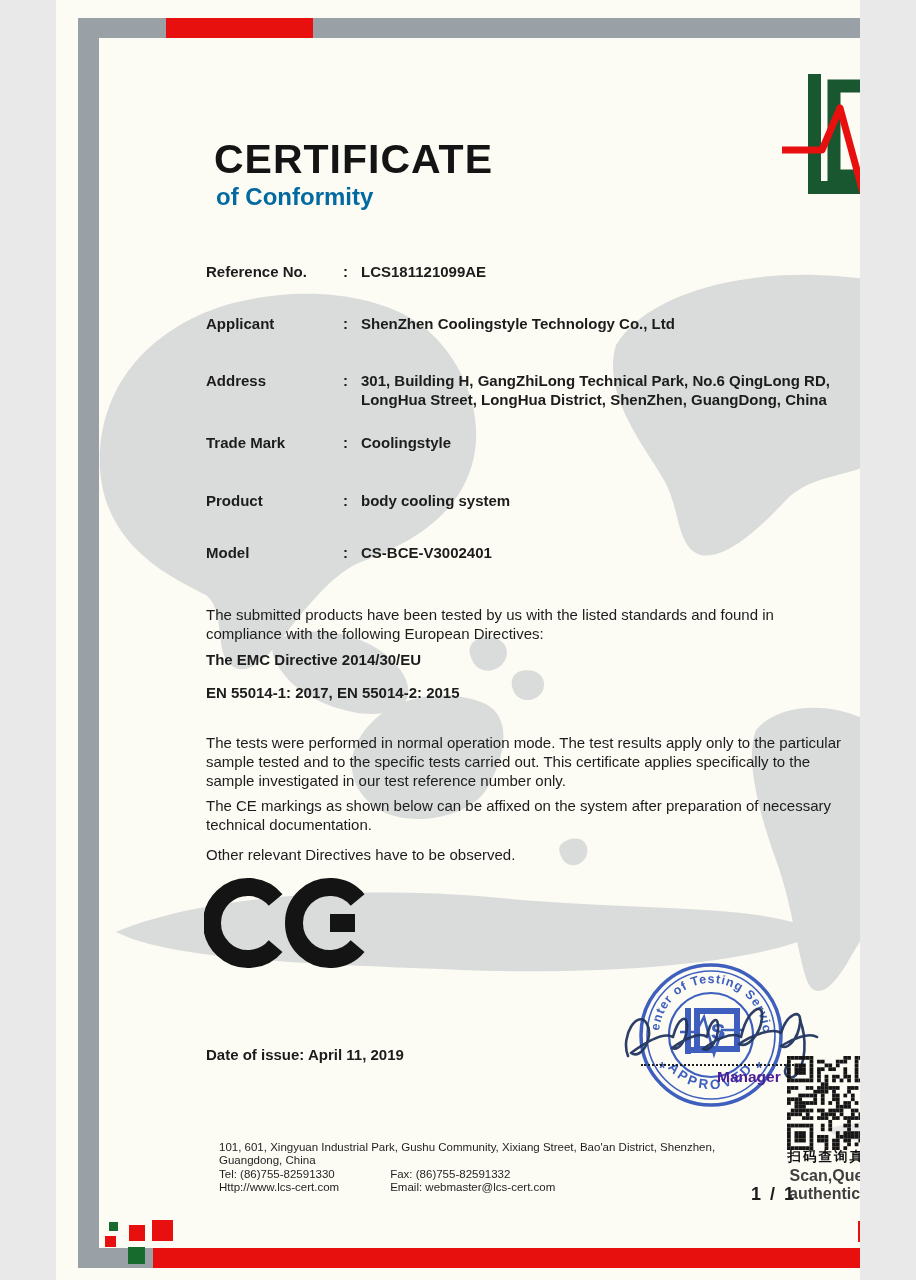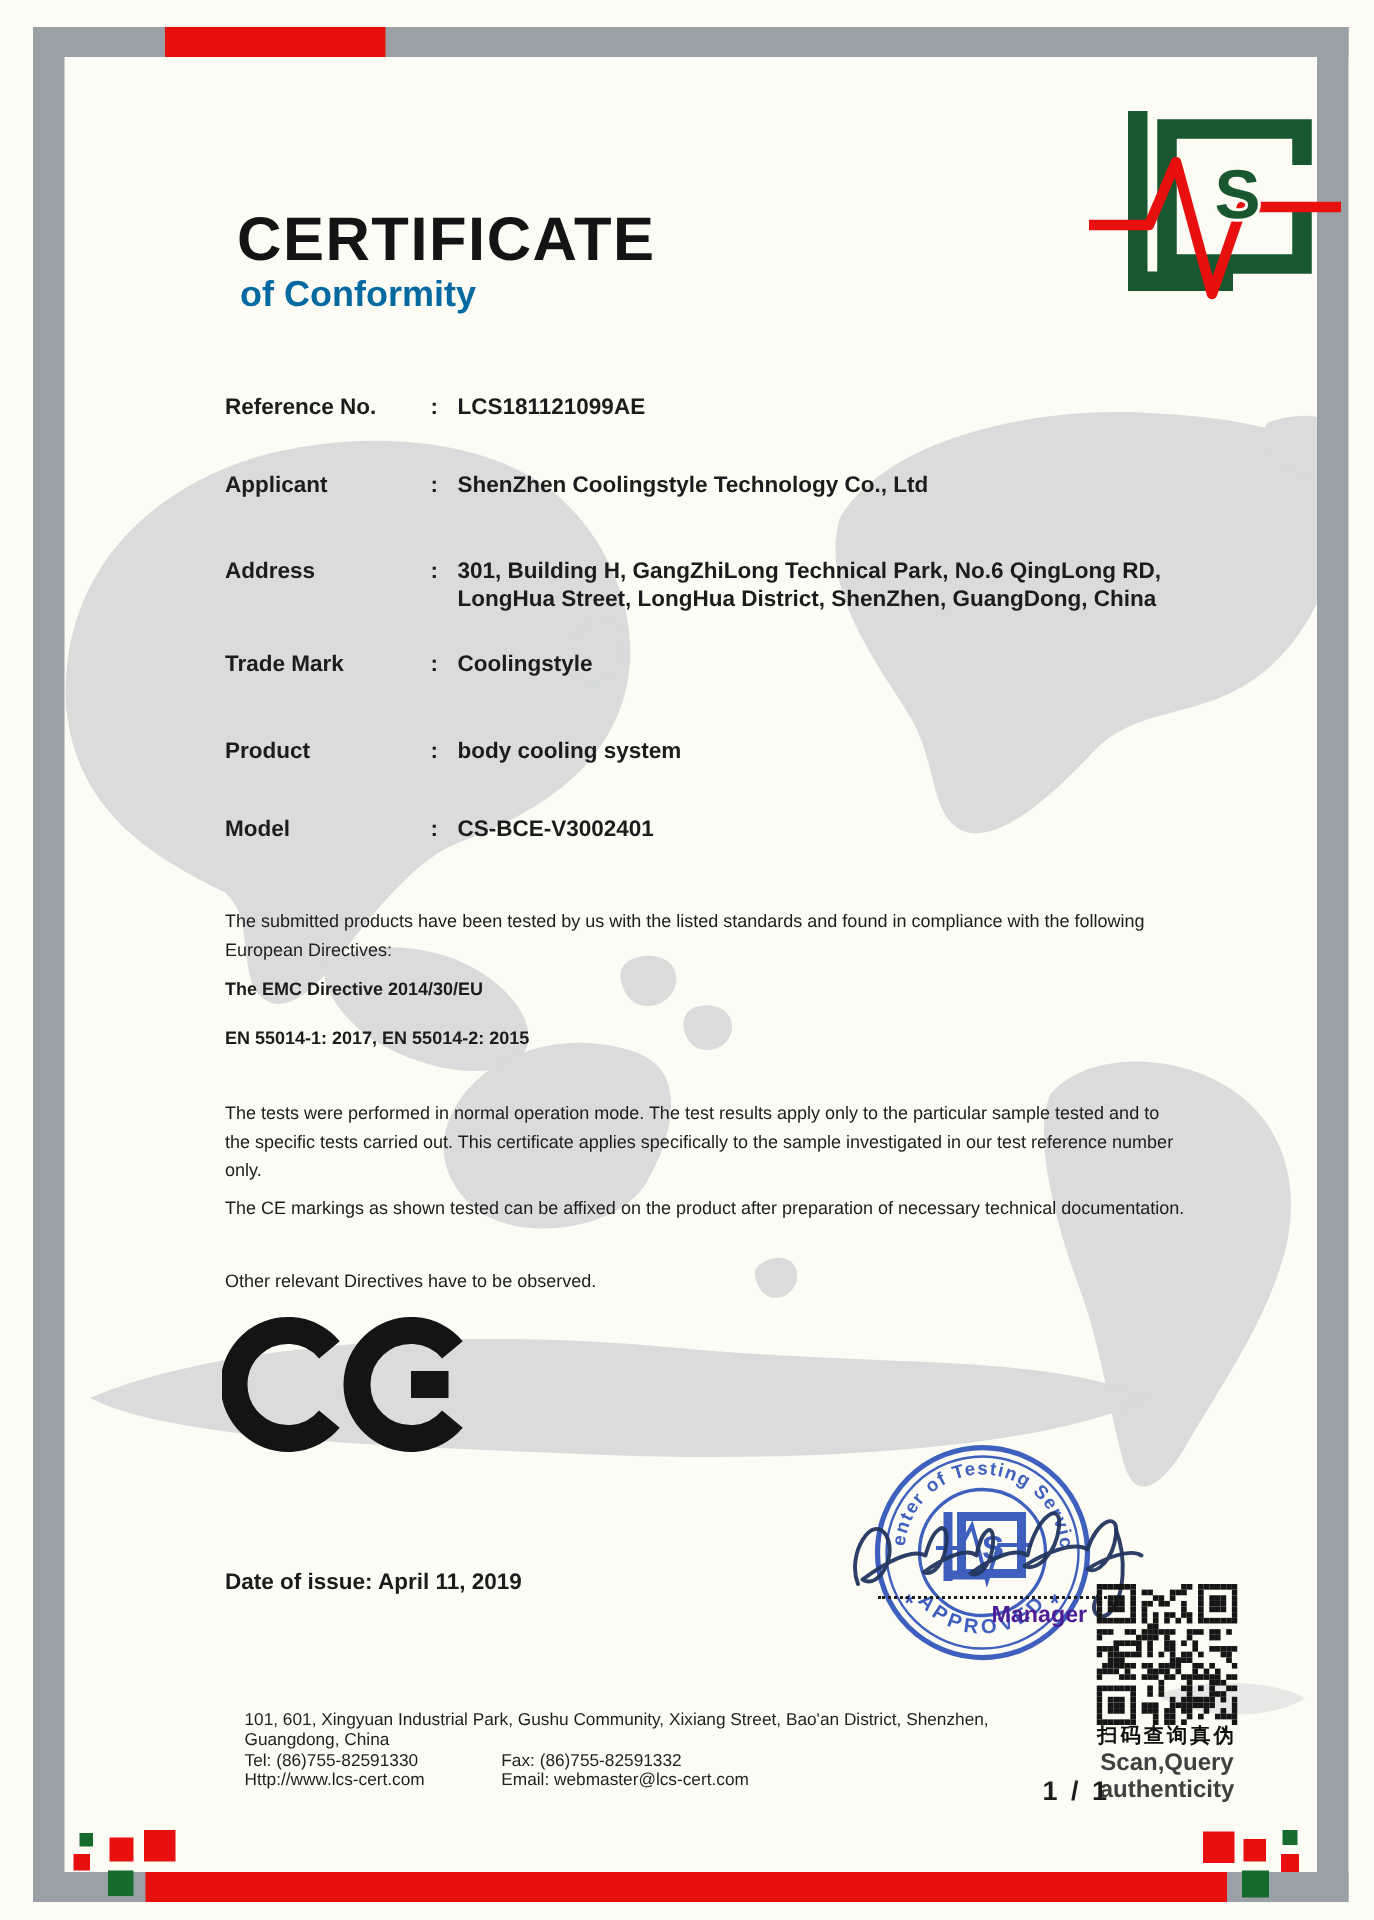--- a/index.html
+++ b/index.html
@@ -1,17 +1,17 @@
 <!DOCTYPE html>
 <html><head>
 <meta charset="utf-8">
 <style>
   html,body{margin:0;padding:0;background:#e9e9e9;}
   .page{
-    position:relative;width:916px;height:1280px;margin:0 auto;
+    position:relative;width:804px;height:1280px;margin:0 auto;
     background:#fcfbf4;overflow:hidden;
     font-family:"Liberation Sans",sans-serif;color:#1c1c1c;
   }
   
   .map-layer{position:absolute;inset:0;z-index:0;pointer-events:none;}
   
   .bar{position:absolute;z-index:2;}
   .frame-gray{background:#9aa1a6;}
   .frame-red{background:#e8100e;}
   .sq{position:absolute;z-index:3;}
@@ -24,21 +24,21 @@
     font-size:24px;font-weight:bold;color:#0369a1;}
   .logo-svg{position:absolute;left:726px;top:72px;z-index:3;}
   
   .fields{position:absolute;left:150px;top:262px;width:660px;z-index:3;}
   .field-row{position:absolute;display:flex;font-size:15px;font-weight:bold;line-height:19px;}
   .field-label{width:137px;flex:none;}
   .field-colon{width:18px;flex:none;}
   .field-value{width:505px;}
   
   .statements{position:absolute;left:150px;top:605px;width:640px;z-index:3;}
-  .stmt{position:absolute;font-size:12px;line-height:19px;width:640px;}
+  .stmt{position:absolute;font-size:15px;line-height:19px;width:640px;}
   .stmt-bold{font-weight:bold;}
   
   .ce-svg{position:absolute;left:148px;top:876px;z-index:3;}
   
   .date-line{position:absolute;left:150px;top:1046px;z-index:3;font-size:15px;font-weight:bold;text-align:center;}
   
   .stamp-svg{position:absolute;left:558px;top:952px;z-index:4;}
   .manager-line{position:absolute;left:585px;top:1050px;width:160px;height:14px;
     border-bottom:2px dotted #1d1d1d;z-index:5;}
   .manager-label{position:absolute;left:661px;top:1068px;z-index:5;
@@ -151,21 +151,21 @@
       <span class="field-colon">:</span>
       <span class="field-value">CS-BCE-V3002401</span>
     </div>
   </div>
 
   <div class="statements">
     <p class="stmt" style="top:0px;margin:0;">The submitted products have been tested by us with the listed standards and found in compliance with the following European Directives:</p>
     <p class="stmt stmt-bold" style="top:45px;margin:0;">The EMC Directive 2014/30/EU</p>
     <p class="stmt stmt-bold" style="top:78px;margin:0;">EN 55014-1: 2017, EN 55014-2: 2015</p>
     <p class="stmt" style="top:128px;margin:0;">The tests were performed in normal operation mode. The test results apply only to the particular sample tested and to the specific tests carried out. This certificate applies specifically to the sample investigated in our test reference number only.</p>
-    <p class="stmt" style="top:191px;margin:0;">The CE markings as shown tested can be affixed on the product after preparation of necessary technical documentation.</p>
+    <p class="stmt" style="top:191px;margin:0;">The CE markings as shown below can be affixed on the system after preparation of necessary technical documentation.</p>
     <p class="stmt" style="top:240px;margin:0;">Other relevant Directives have to be observed.</p>
   </div>
 
   <svg class="ce-svg" width="170" height="95" viewBox="0 0 170 95">
     <path d="M 71.6,23.9 A 36,36 0 1 0 71.6,70.1" fill="none" stroke="#141414" stroke-width="18"></path>
     <path d="M 153.6,23.9 A 36,36 0 1 0 153.6,70.1" fill="none" stroke="#141414" stroke-width="18"></path>
     <path d="M 126,47 L 151,47" fill="none" stroke="#141414" stroke-width="18"></path>
   </svg>
 
   <div class="date-line">Date of issue: April 11, 2019</div>

